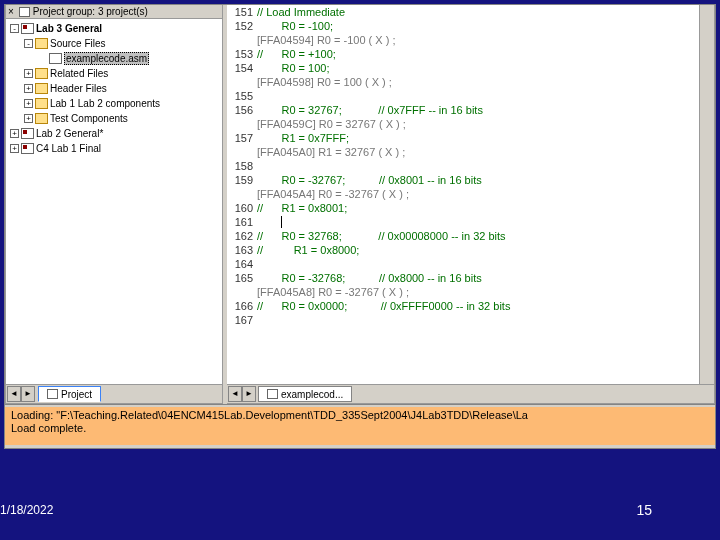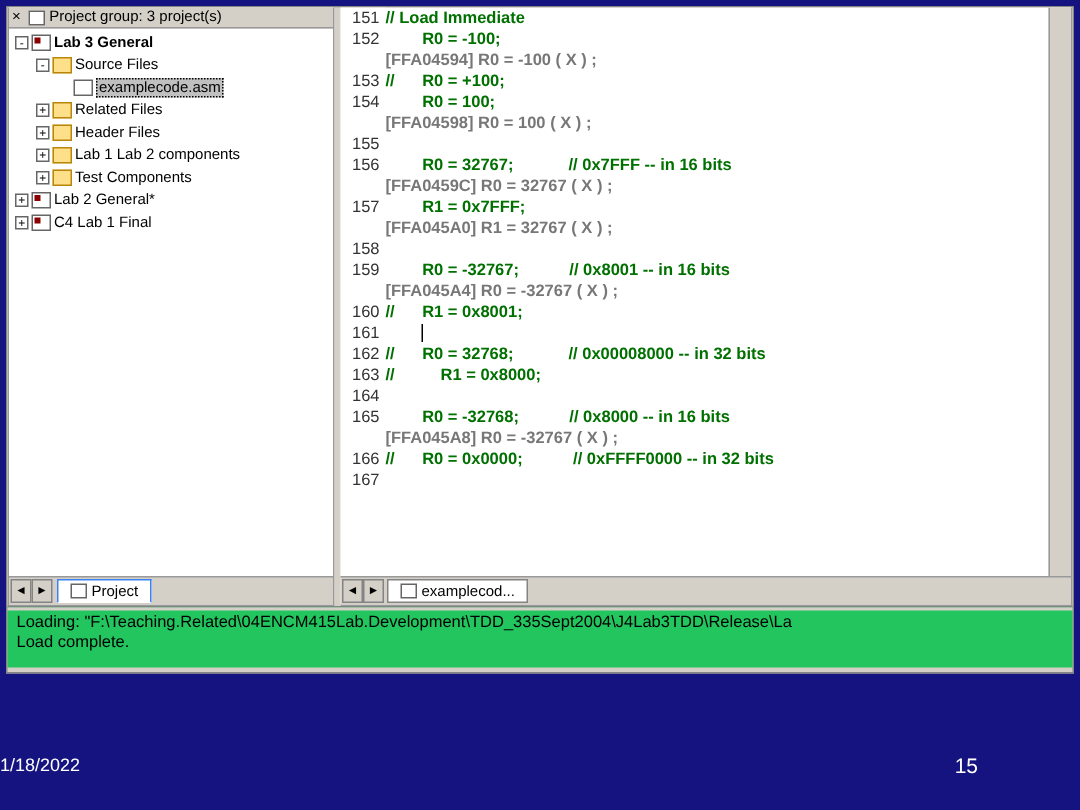--- a/index.html
+++ b/index.html
@@ -24,29 +24,29 @@
 .tree-label.sel { background: #c0c0c0; border: 1px dotted #000; padding: 0 1px; }
 .tree-flex { flex: 1; }
 .sidebar-tabs { border-top: 1px solid #999; background: #d4d0c8; display: flex; padding: 1px; gap: 1px; }
 .sidebar-tab { border: 1px solid #3b82f6; background: #d4d0c8; font-size: 10px; padding: 1px 8px; display: flex; align-items: center; gap: 3px; }
 .sidebar-tab.active { background: #fff; border-bottom: 1px solid #fff; }
 .tab-icon { width: 11px; height: 10px; background: #fff; border: 1px solid #666; }
 .splitter { width: 4px; background: #d4d0c8; cursor: ew-resize; }
 .editor-pane { flex: 1; display: flex; flex-direction: column; background: #fff; border: 1px solid #999; border-top: none; border-left: none; }
 .editor-body { flex: 1; display: flex; overflow: hidden; font-family: 'Courier New', monospace; font-size: 11px; line-height: 14px; }
 .gutter { width: 30px; text-align: right; padding-right: 4px; color: #333; background: #fff; }
-.code { flex: 1; white-space: pre; color: #333; font-weight: bold; }
+.code { flex: 1; white-space: pre; color: #333; }
 .code .green { color: #007000; }
 .code .gray { color: #777; }
 .code .cursor { border-left: 1px solid #000; }
 .editor-tabs { border-top: 1px solid #999; background: #d4d0c8; display: flex; padding: 1px; flex-shrink: 0; }
 .arrow-btns { display: flex; gap: 0; margin-right: 2px; }
 .arrow-btn { width: 14px; height: 16px; border: 1px solid #848484; background: #d4d0c8; font-size: 8px; text-align: center; line-height: 14px; }
 .editor-tab { border: 1px solid #848484; background: #fff; font-size: 10px; padding: 1px 8px; display: flex; align-items: center; gap: 3px; }
-.console { height: 40px; background: #22c55e; border-top: 2px solid #d4d0c8; font-family: 'Courier New', monospace; font-size: 11px; padding: 2px 6px; overflow: hidden; line-height: 13px; }
+.console { height: 40px; background: #fdba74; border-top: 2px solid #d4d0c8; font-family: 'Courier New', monospace; font-size: 11px; padding: 2px 6px; overflow: hidden; line-height: 13px; }
 .footer { position: absolute; bottom: 22px; left: 0; right: 0; color: #fff; font-family: 'Times New Roman', serif; font-size: 12px; display: flex; align-items: center; }
 .footer-date { }
 .footer-title { position: absolute; left: 50%; transform: translateX(-50%); text-align: center; font-size: 11px; }
 .footer-page { margin-left: auto; margin-right: 68px; font-size: 14px; }
 .scrollbar-v { width: 15px; background: #d4d0c8; border-left: 1px solid #999; }
 </style>
 </head>
 <body>
 
 <div class="app-window">

